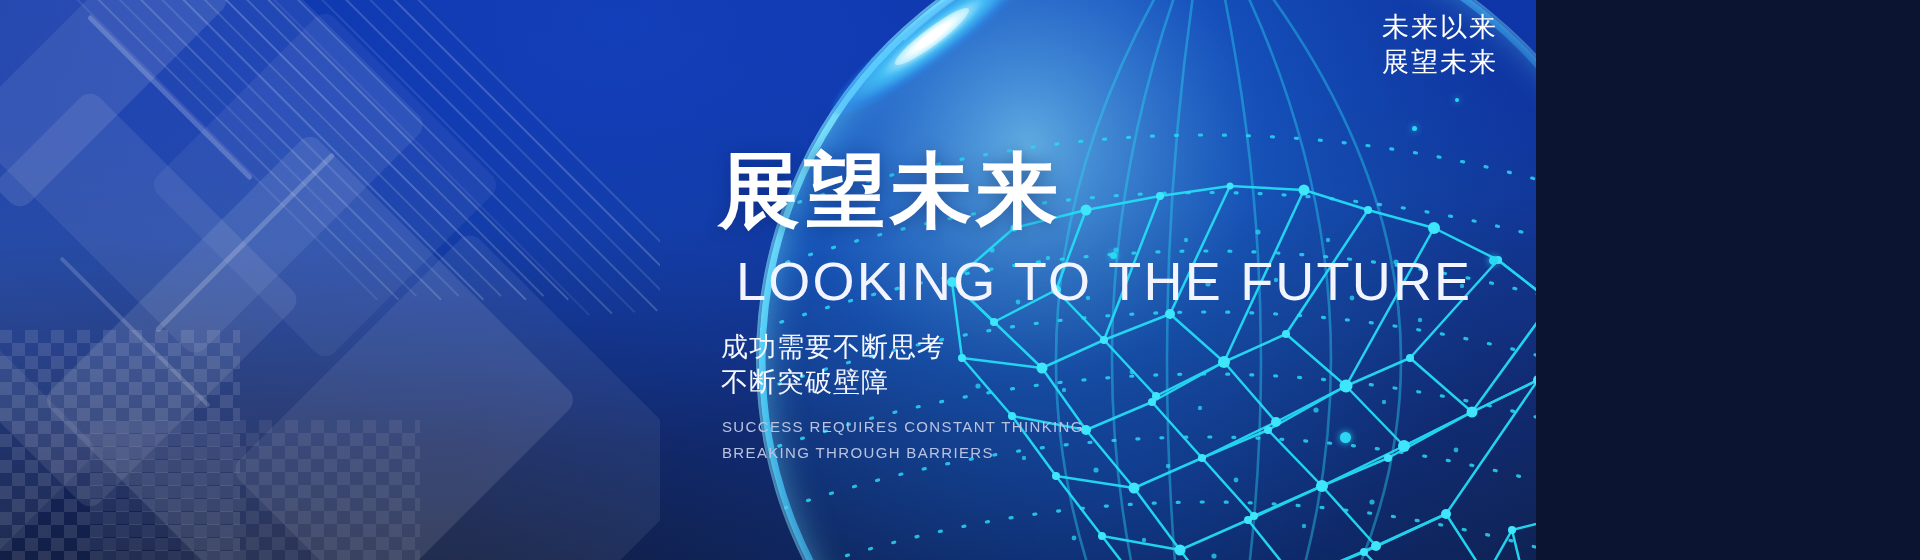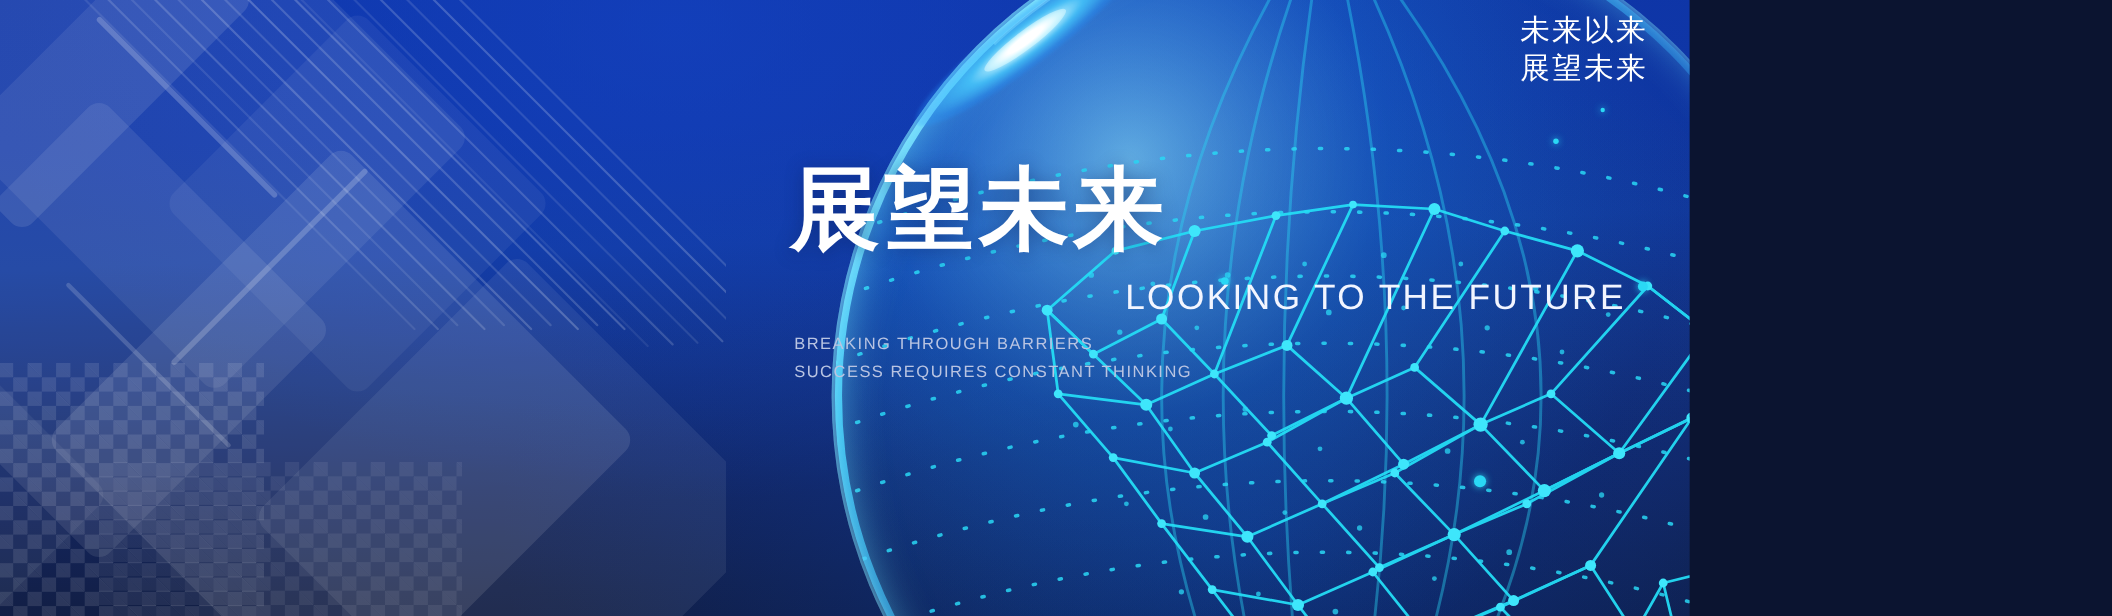--- a/index.html
+++ b/index.html
@@ -128,28 +128,27 @@
     font-size: 82px;
     line-height: 1.0;
     font-weight: 700;
     color: #ffffff;
     letter-spacing: 4px;
     margin: 0;
     white-space: nowrap;
     text-shadow: 0 2px 16px rgba(10,30,90,0.45);
   }
   .headline-en {
-    font-size: 32px;
+    font-size: 54px;
     line-height: 1.0;
     font-weight: 300;
     color: #f2f5ff;
     letter-spacing: 2.2px;
     margin: 22px 0 0 18px;
     white-space: nowrap;
-    text-align: right;
   }
   .sub-cn {
     margin: 22px 0 0 3px;
     font-size: 27px;
     line-height: 1.30;
     font-weight: 500;
     color: #f4f7ff;
     letter-spacing: 1px;
   }
   .sub-cn div { white-space: nowrap; }
@@ -430,19 +429,23 @@
   <div class="particle" style="left:1455px; top:98px; width:4px; height:4px;"></div>
 
   <div class="corner-tag">
     <div>未来以来</div>
     <div>展望未来</div>
   </div>
 
   <div class="copy">
     <h1 class="headline-cn">展望未来</h1>
     <div class="headline-en">LOOKING TO THE FUTURE</div>
+    <div class="sub-cn">
+      <div>成功需要不断思考</div>
+      <div>不断突破壁障</div>
+    </div>
     <div class="sub-en">
+      <div>SUCCESS REQUIRES CONSTANT THINKING</div>
       <div>BREAKING THROUGH BARRIERS</div>
-      <div>SUCCESS REQUIRES CONSTANT THINKING</div>
     </div>
   </div>
 
 </div>
 
 </body></html>

